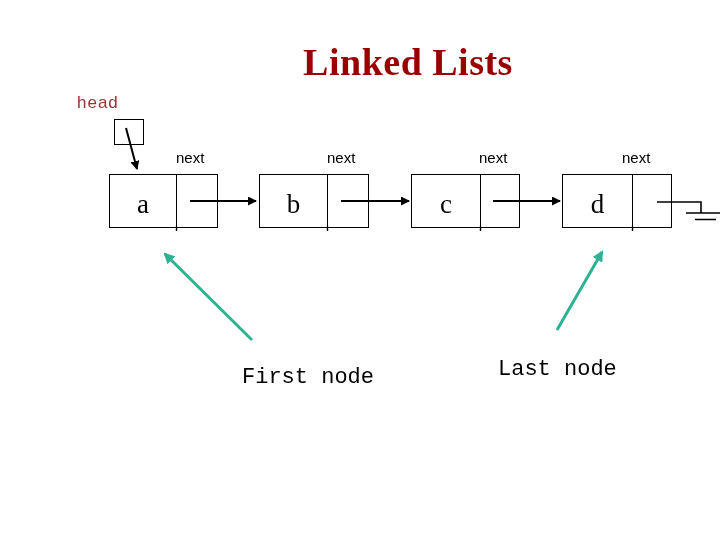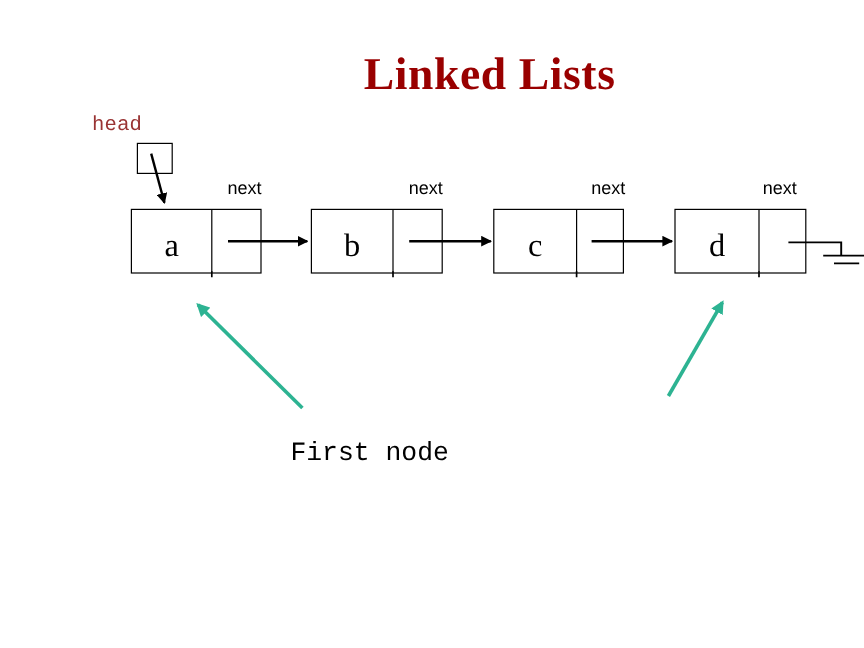--- a/index.html
+++ b/index.html
@@ -64,21 +64,21 @@
     color: #000000;
     padding-top: 6px;
   }
   .pointer-cell { flex: 1; height: 100%; }
   .next-label {
     position: absolute;
     top: 149px;
     font-family: "Liberation Sans", sans-serif;
     font-size: 15px;
     color: #000000;
-    text-align: right;
+    text-align: left;
   }
   .annotation {
     position: absolute;
     font-family: Liberation Mono, monospace;
     font-size: 22px;
     color: #000000;
     white-space: nowrap;
   }
   #first-node-label { left: 194px; top: 365px; }
   #last-node-label  { left: 450px; top: 357px; }
@@ -149,14 +149,15 @@
 
     <path d="M609,202 H653 V213 M638,213 H673 M647,219.5 H668" fill="none" stroke="#000000" stroke-width="1.6"></path>
 
     <path d="M128.5,226 V231 M279.5,226 V231 M432.5,226 V231 M584.5,226 V231" stroke="#000000" stroke-width="1.4"></path>
 
     <line x1="204" y1="340" x2="117" y2="254" stroke="#2db392" stroke-width="3" marker-end="url(#arrow-teal)"></line>
     <line x1="509" y1="330" x2="554" y2="252" stroke="#2db392" stroke-width="3" marker-end="url(#arrow-teal)"></line>
   </svg>
 
   <div class="annotation" id="first-node-label">First node</div>
+  <div class="annotation" id="last-node-label">Last node</div>
 
 </div>
 
 </body></html>

